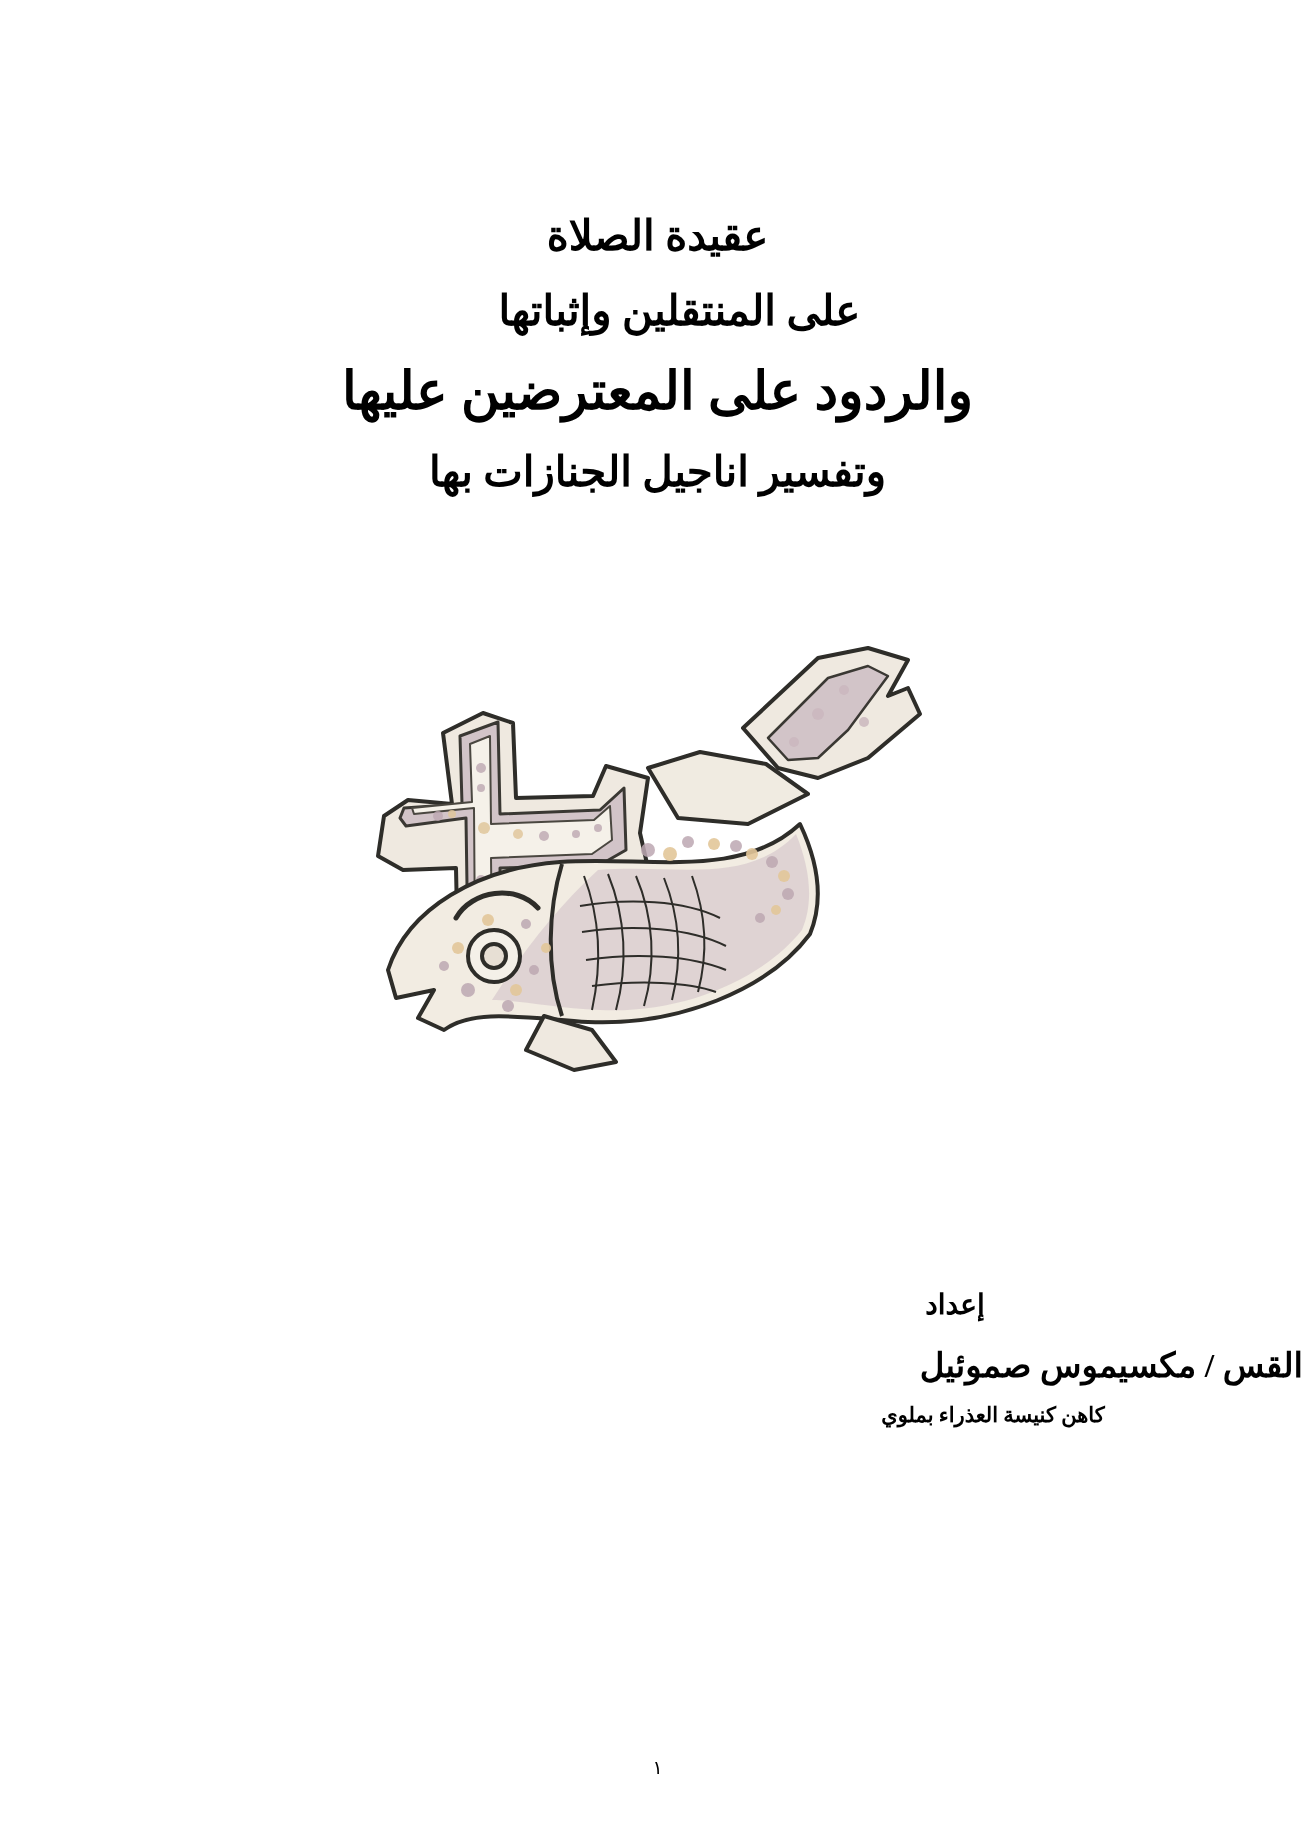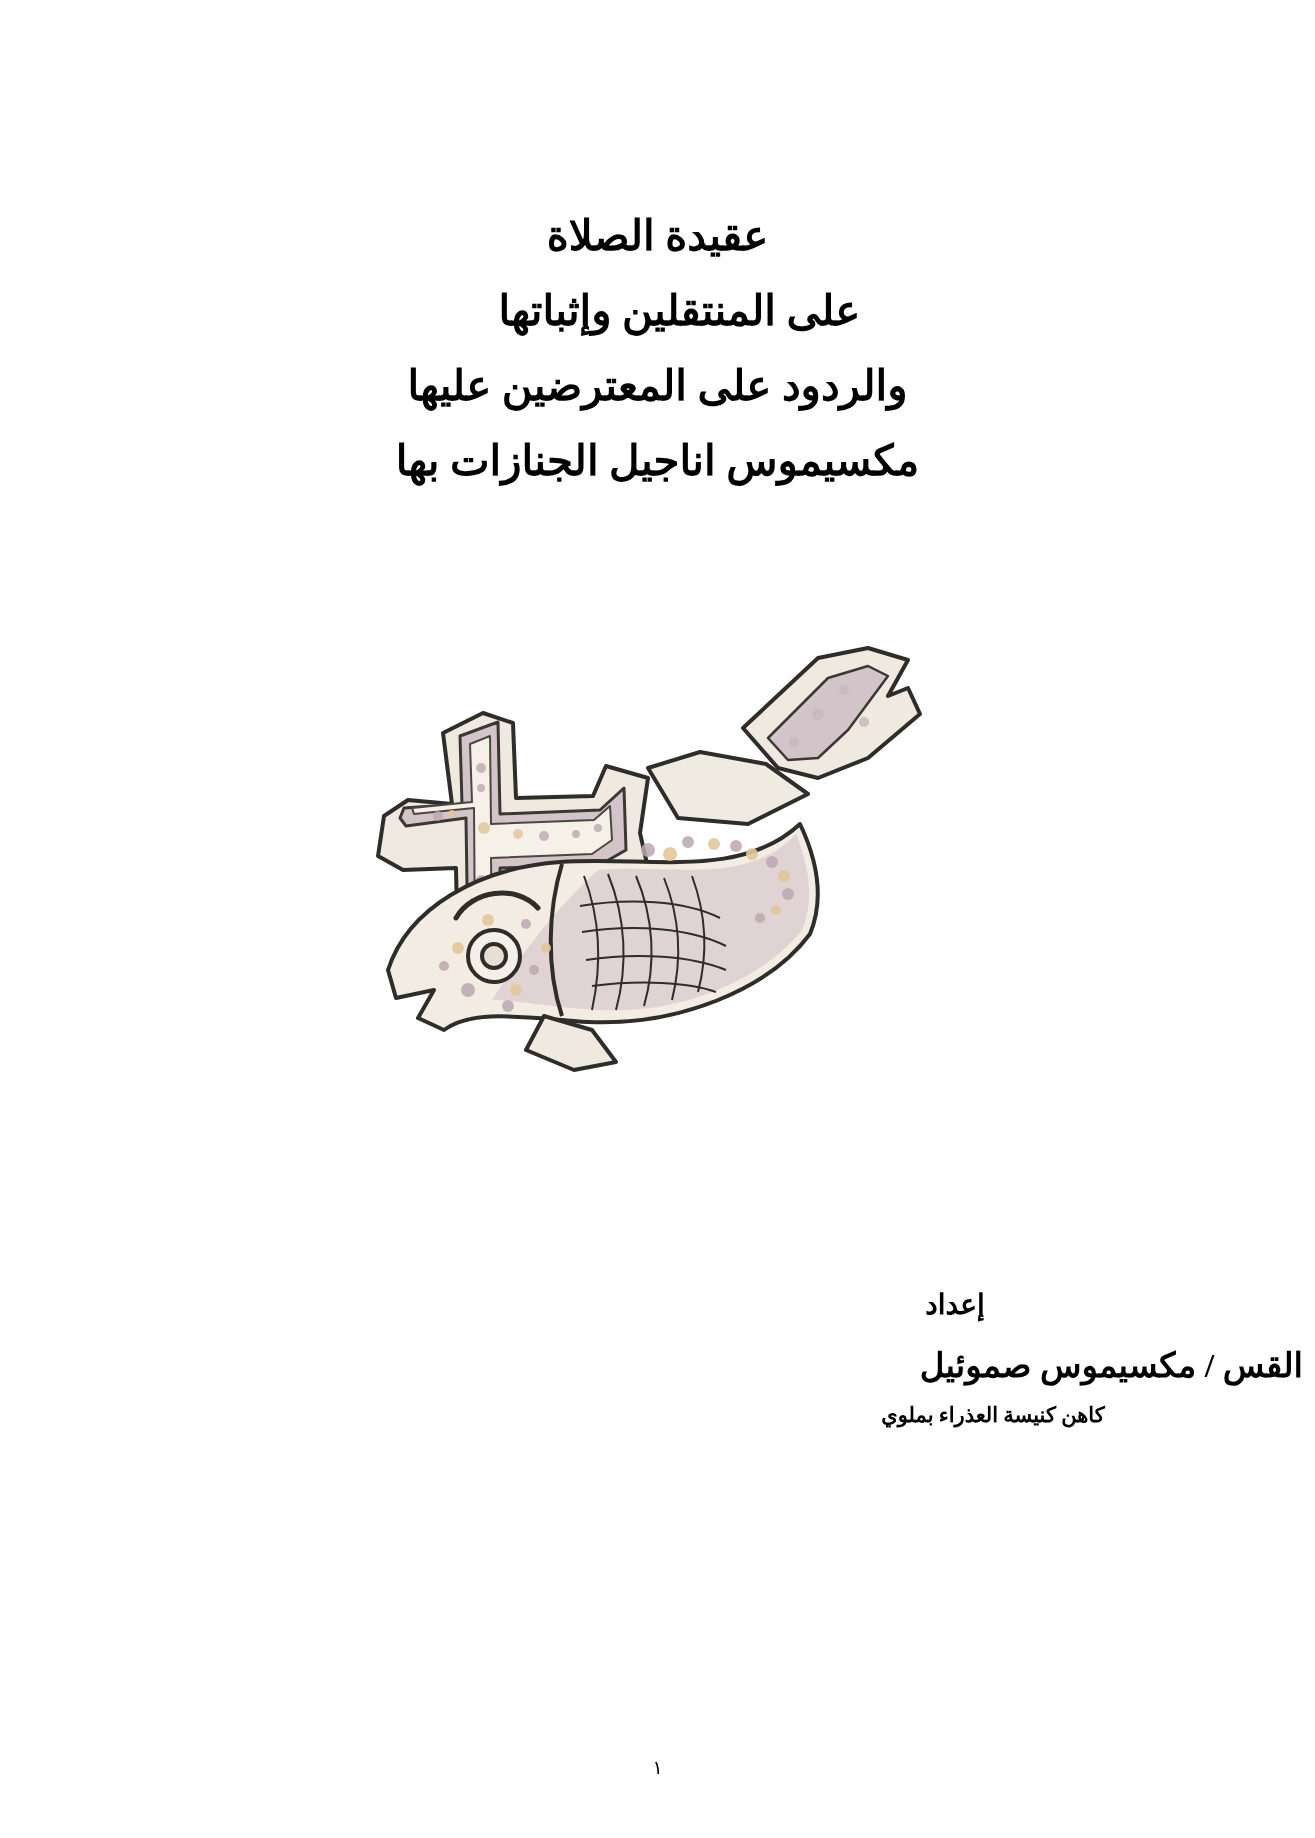--- a/index.html
+++ b/index.html
@@ -33,21 +33,21 @@
     font-size: 42px;
     line-height: 1.0;
     letter-spacing: 0px;
     color: #000;
     margin: 0;
     padding: 0 0 33px 0;
     white-space: nowrap;
   }
   .title-line.l1 { font-size: 42px; }
   .title-line.l2 { font-size: 42px; margin-left: 44px; }
-  .title-line.l3 { font-size: 42px; }
+  .title-line.l3 { font-size: 53px; }
   .title-line.l4 { font-size: 42px; }
 
   
   .illustration {
     position: absolute;
     top: 618px;
     left: 50%;
     transform: translateX(-50%);
     width: 620px;
     height: 470px;
@@ -109,21 +109,21 @@
 </style>
 </head>
 <body>
 
 <div class="page">
 
   <div class="title-block">
     <div class="title-line l1">عقيدة الصلاة</div>
     <div class="title-line l2">على المنتقلين وإثباتها</div>
     <div class="title-line l3">والردود على المعترضين عليها</div>
-    <div class="title-line l4">مكسيموس اناجيل الجنازات بها</div>
+    <div class="title-line l4">وتفسير اناجيل الجنازات بها</div>
   </div>
 
   <div class="illustration">
     <svg viewBox="0 0 620 470" xmlns="http://www.w3.org/2000/svg">
       <defs>
         <g id="spots">
           <circle cx="0" cy="0" r="6"></circle>
         </g>
       </defs>
 

